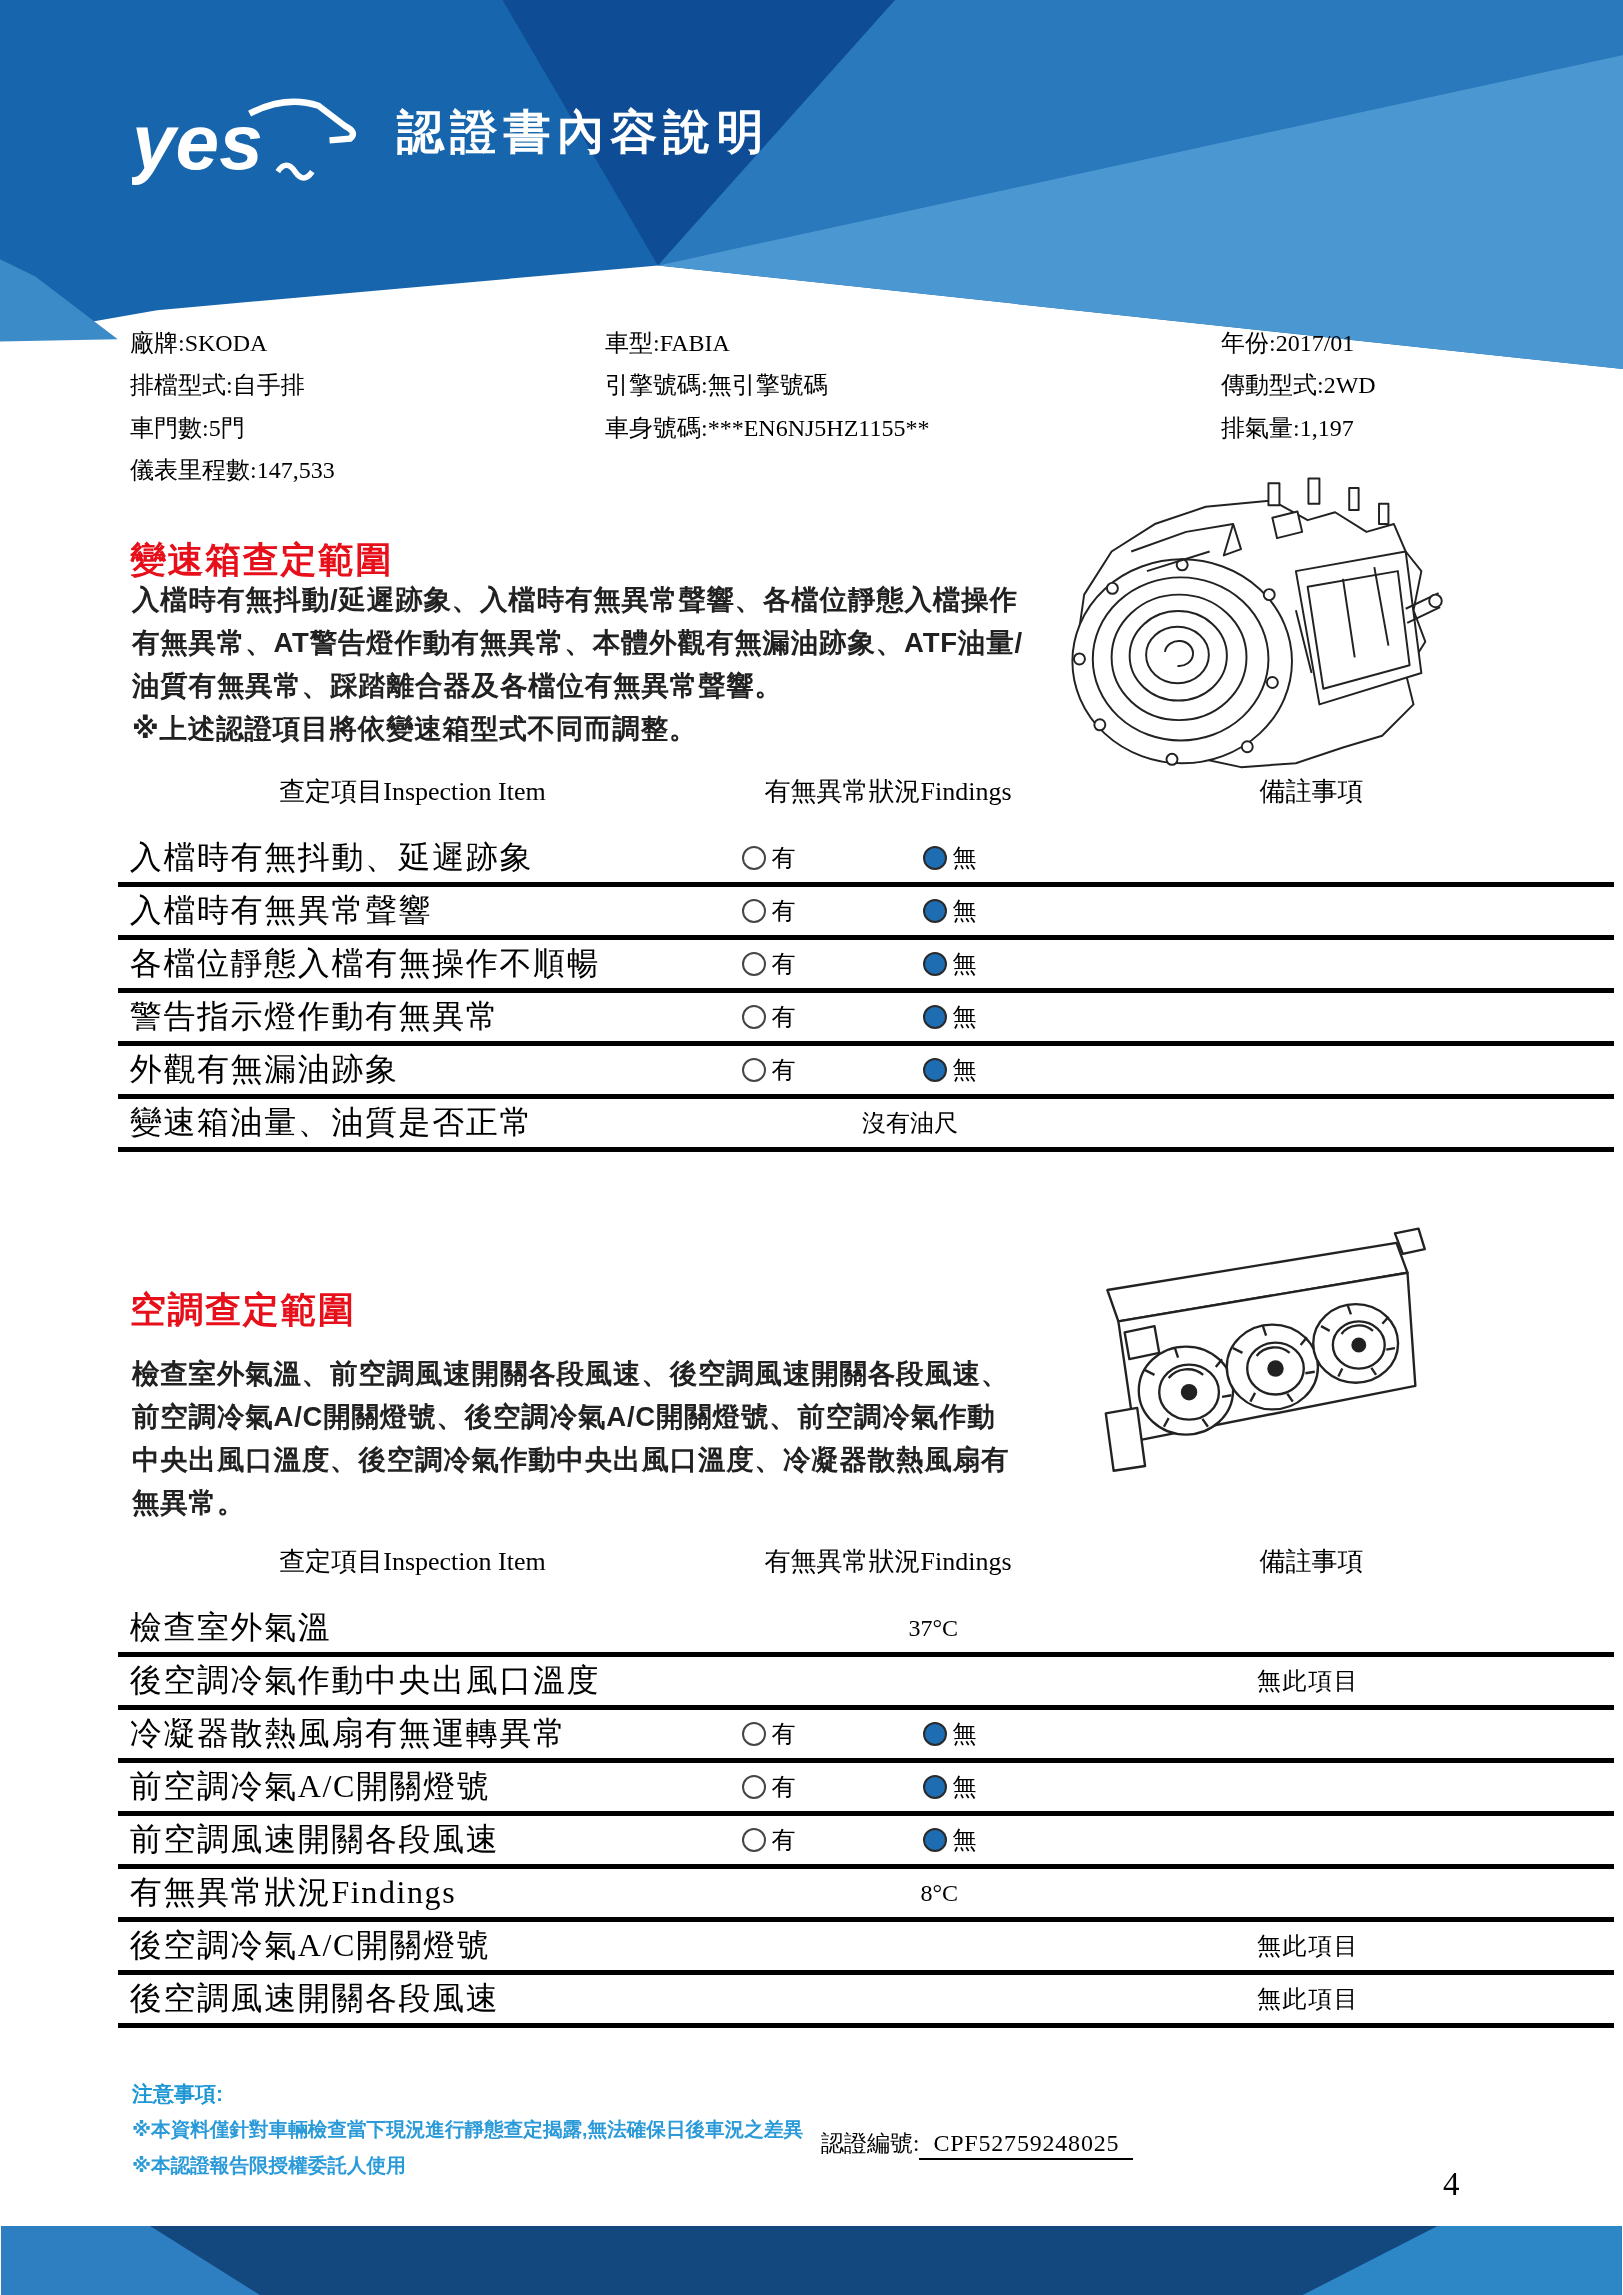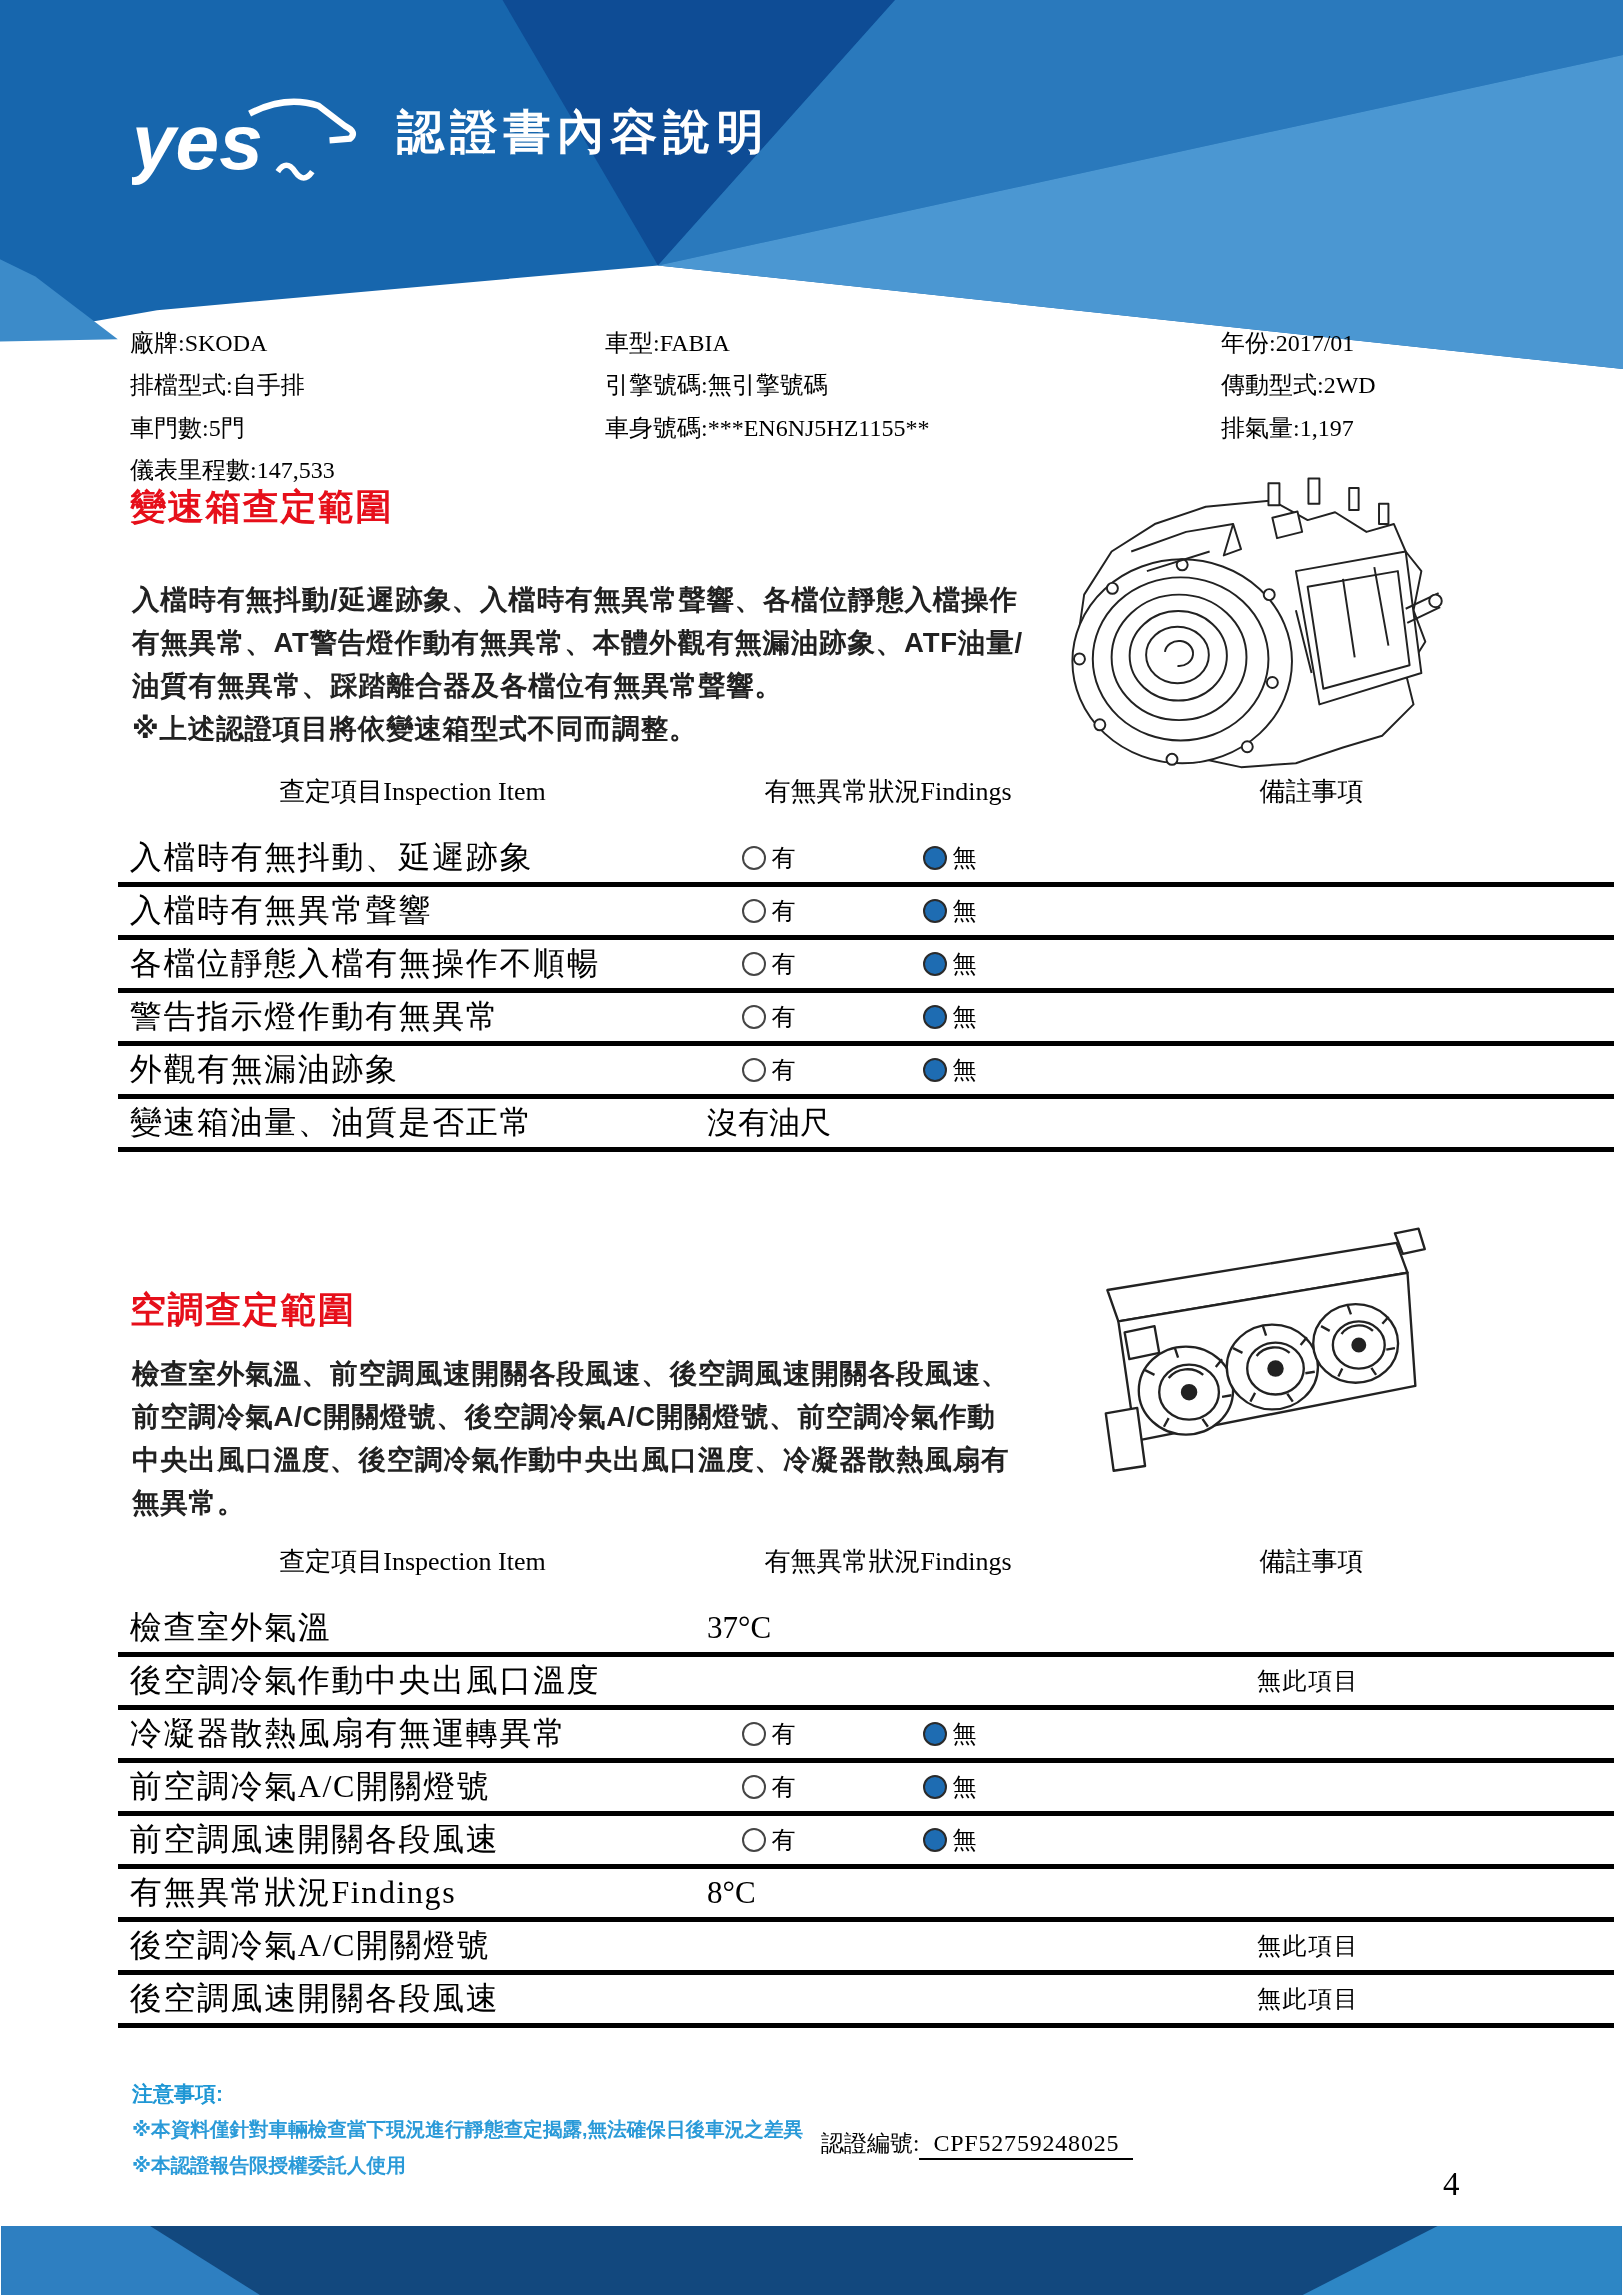--- a/index.html
+++ b/index.html
@@ -40,21 +40,21 @@
   .th-item{left:0;width:589px;}
   .th-findings{left:597px;width:346px;}
   .th-remarks{left:1052px;width:283px;}
   .trow{position:relative;height:48px;border-bottom:5.5px solid #000;}
   .cell-item{
     position:absolute;left:11.8px;top:50%;transform:translateY(-50%);
     font-size:32px;white-space:nowrap;letter-spacing:1.6px;
   }
   .cell-finding{
     position:absolute;left:589px;width:251px;top:50%;transform:translateY(-50%);
-    font-size:31px;text-align:left;white-space:nowrap;
+    font-size:24px;text-align:right;white-space:nowrap;
   }
   .cell-remark{
     position:absolute;left:1139px;top:50%;transform:translateY(-50%);
     font-size:24px;white-space:nowrap;letter-spacing:1.6px;
   }
   .radio-group{position:absolute;top:50%;transform:translateY(-50%);display:flex;align-items:center;gap:5.5px;}
   .rg-yes{left:624px;}
   .rg-no{left:805px;}
   .radio{
     width:24px;height:24px;border-radius:50%;box-sizing:border-box;
@@ -103,21 +103,21 @@
   <div class="vinfo vc1 vr4">儀表里程數:147,533</div>
 
   <div class="vinfo vc2 vr1">車型:FABIA</div>
   <div class="vinfo vc2 vr2">引擎號碼:無引擎號碼</div>
   <div class="vinfo vc2 vr3">車身號碼:***EN6NJ5HZ1155**</div>
 
   <div class="vinfo vc3 vr1">年份:2017/01</div>
   <div class="vinfo vc3 vr2">傳動型式:2WD</div>
   <div class="vinfo vc3 vr3">排氣量:1,197</div>
 
-  <div class="section-title sans" style="top:483px;">變速箱查定範圍</div>
+  <div class="section-title sans" style="top:536px;">變速箱查定範圍</div>
 
   <div class="section-desc sans" style="top:578px;">
     <div>入檔時有無抖動/延遲跡象、入檔時有無異常聲響、各檔位靜態入檔操作</div>
     <div>有無異常、AT警告燈作動有無異常、本體外觀有無漏油跡象、ATF油量/</div>
     <div>油質有無異常、踩踏離合器及各檔位有無異常聲響。</div>
     <div>※上述認證項目將依變速箱型式不同而調整。</div>
   </div>
 
   <svg id="trans-art" width="408" height="298" viewBox="0 0 520 380">
     <g fill="#ffffff" stroke="#222222" stroke-width="2.5" stroke-linejoin="round">

